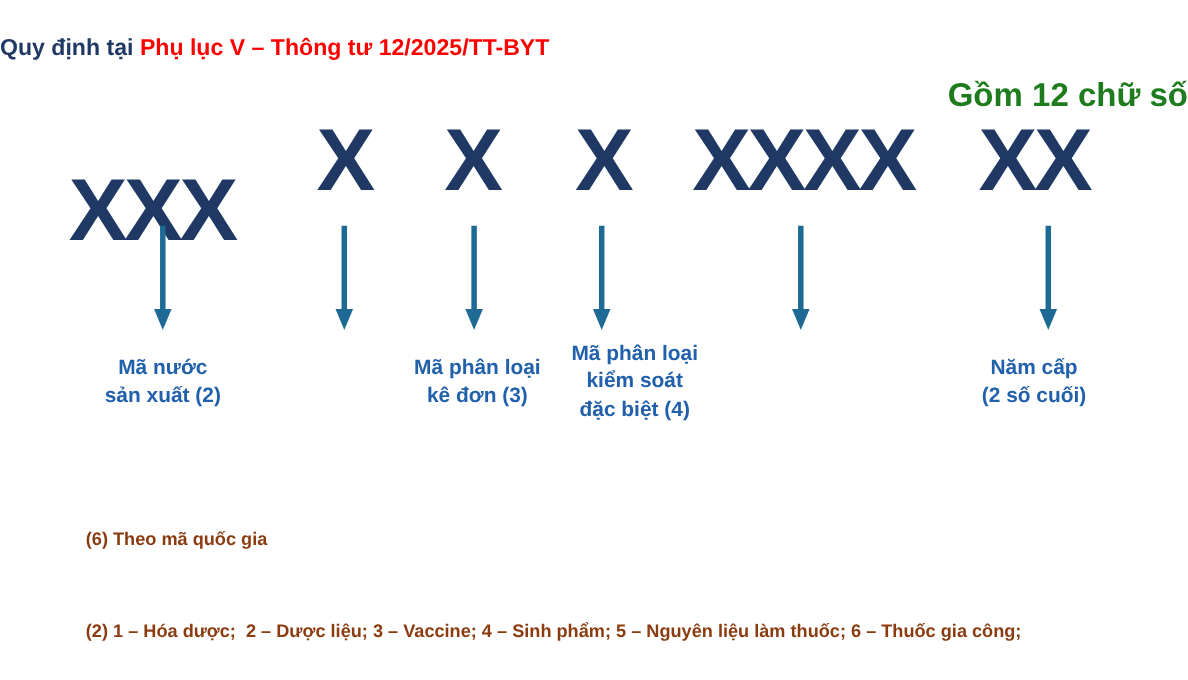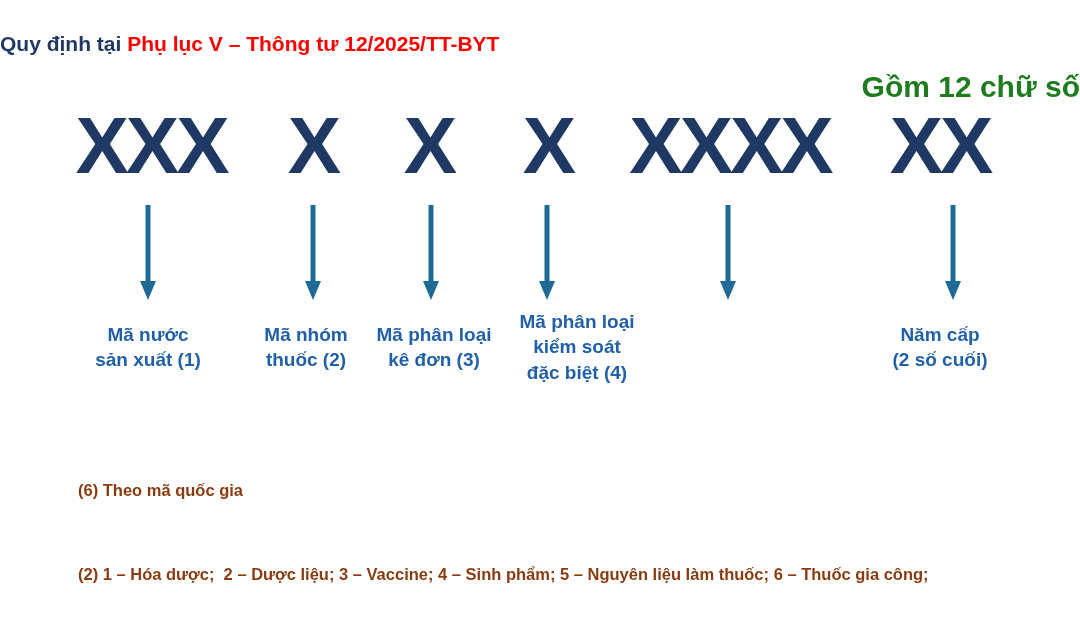--- a/index.html
+++ b/index.html
@@ -67,21 +67,21 @@
     align-items: center;
     justify-content: center;
     text-align: center;
     white-space: pre-line;
     font-size: 19px;
     font-weight: bold;
     line-height: 1.33;
     color: var(--blue);
   }
   
-  .d1 { left: 151px; } .d2 { left: 313px; } .d3 { left: 429px; }
+  .d1 { left: 138px; margin-top: 45px; } .d2 { left: 313px; } .d3 { left: 429px; }
   .d4 { left: 548px; } .d5 { left: 730px; } .d6 { left: 940px; }
   .a1 { left: 148px; } .a2 { left: 313px; } .a3 { left: 431px; }
   .a4 { left: 547px; } .a5 { left: 728px; } .a6 { left: 953px; }
   .l1 { left: 148px; } .l2 { left: 306px; } .l3 { left: 434px; }
   .l4 { left: 577px; } .l5 { left: 729px; } .l6 { left: 940px; }
   .notes {
     position: absolute;
     left: 78px; top: 420px;
     width: 1000px;
     color: var(--maroon);
@@ -140,23 +140,21 @@
       </svg>
     </div>
   <div class="arrow a6">
       <svg width="20" height="95" viewBox="0 0 20 95">
         <line x1="10" y1="0" x2="10" y2="78" stroke-width="5"></line>
         <polygon points="2,76 18,76 10,95"></polygon>
       </svg>
     </div>
 
   <div class="lbl l1">Mã nước
-sản xuất (1)</div>
-  <div class="lbl l2">Mã nhóm
-thuốc (2)</div>
+sản xuất (2)</div>
   <div class="lbl l3">Mã phân loại
 kê đơn (3)</div>
   <div class="lbl l4">Mã phân loại
 kiểm soát
 đặc biệt (4)</div>
   <div class="lbl l6">Năm cấp
 (2 số cuối)</div>
 
   <div class="notes">
     <div>(6) Theo mã quốc gia</div>

